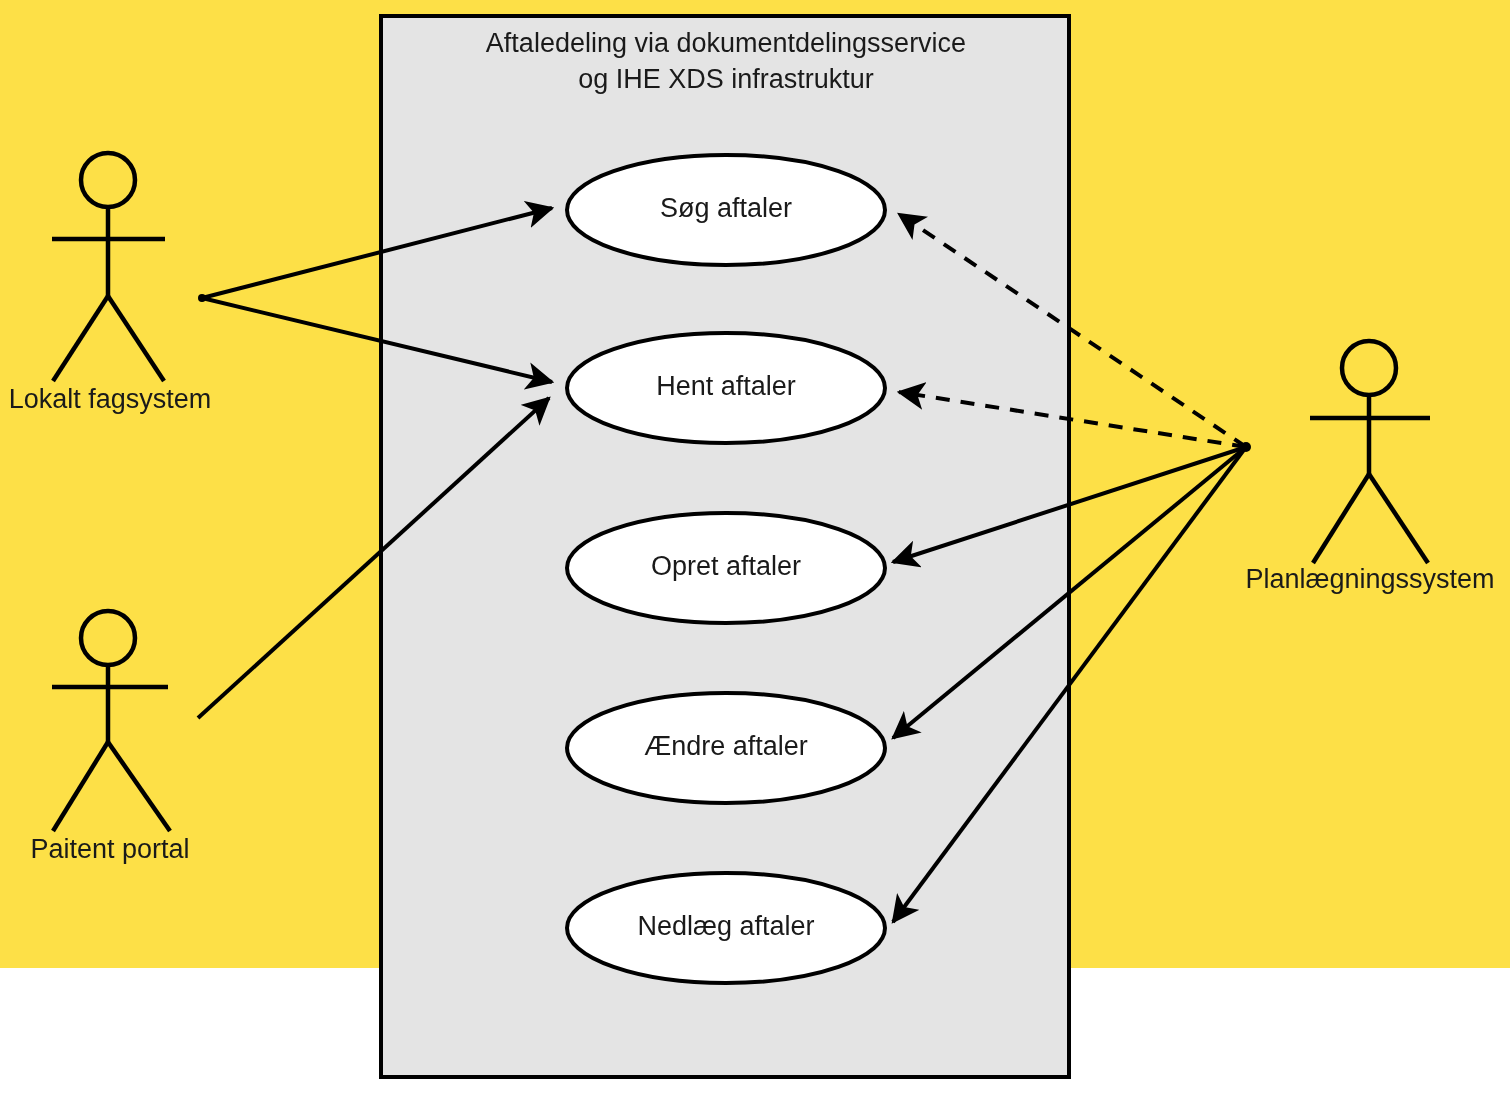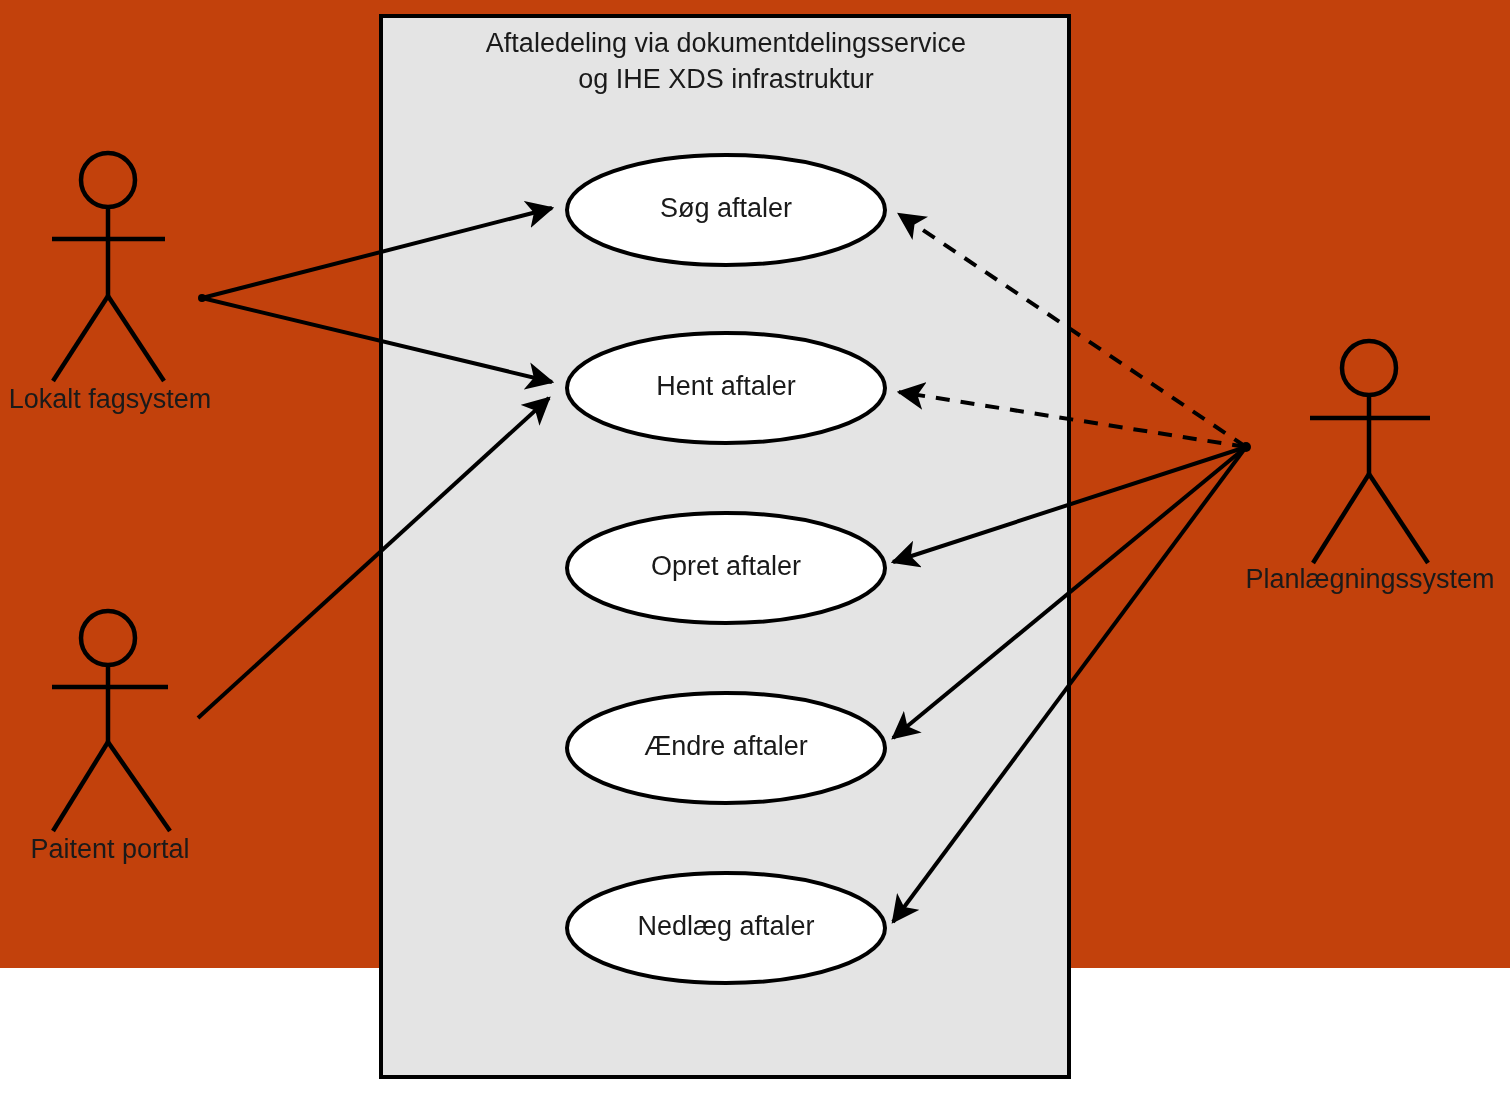--- a/index.html
+++ b/index.html
@@ -10,21 +10,21 @@
   body {
     width: 1510px;
     height: 1096px;
     font-family: "Liberation Sans", sans-serif;
     overflow: hidden;
   }
   #diagram-root {
     position: relative;
     width: 1510px;
     height: 968px;
-    background: #c2410c;
+    background: #fde047;
   }
   svg.diagram {
     display: block;
     width: 1510px;
     height: 1096px;
   }
   .boundary-rect {
     fill: #e4e4e4;
     stroke: #000000;
     stroke-width: 4;

